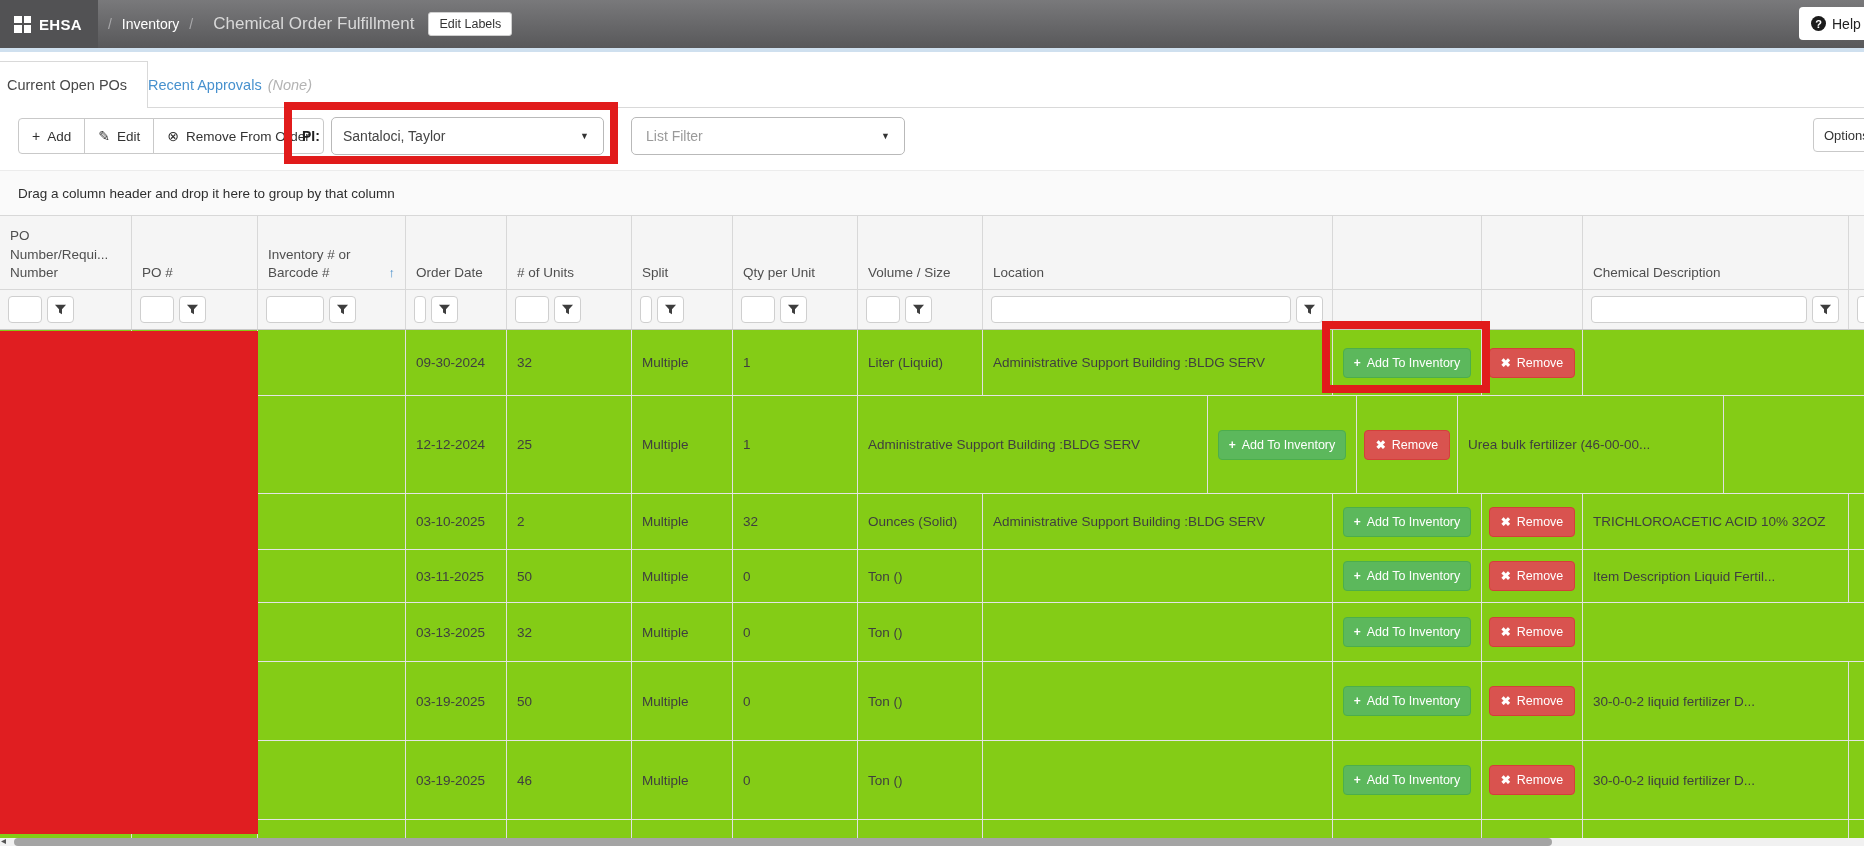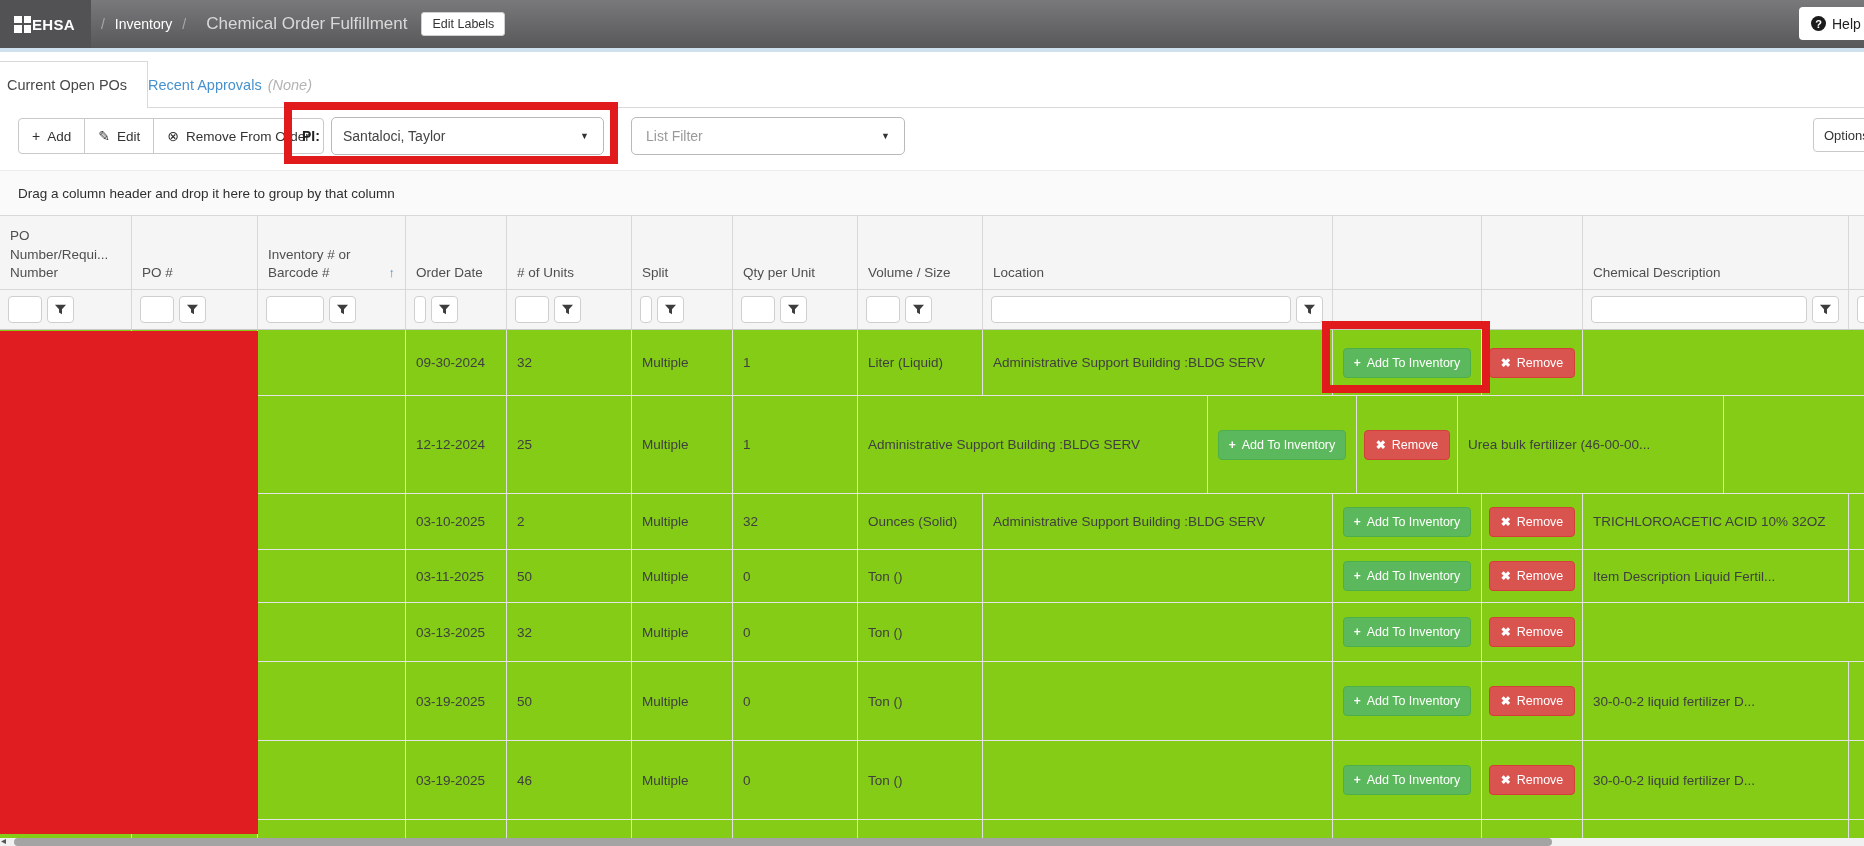--- a/index.html
+++ b/index.html
@@ -8,21 +8,21 @@
     position:relative; overflow:hidden; background:#fff;
     font-family:"Liberation Sans", sans-serif; color:#333;
   }
   
   .topbar {
     position:absolute; left:0; top:0; width:1864px; height:48px;
     background:linear-gradient(#79797b,#58585a);
     display:flex; align-items:center;
   }
   .app-logo {
-    height:48px; display:flex; align-items:center; gap:1px;
+    height:48px; display:flex; align-items:center; gap:8px;
     background:#525254; padding:0 16px 0 14px;
   }
   .grid-icon { width:17px; height:17px; display:grid; grid-template-columns:1fr 1fr; gap:2px; }
   .grid-icon span { background:#fff; }
   .app-name { color:#fff; font-weight:bold; font-size:15px; letter-spacing:.3px; }
   .crumb-sep { color:#a9a9ab; margin:0 10px; font-size:14px; }
   .crumb-section { color:#fff; font-size:14px; }
   .page-title { color:#d9d9d9; font-size:17px; margin-left:10px; }
   .edit-labels-btn {
     margin-left:14px; background:#fff; border:1px solid #cfcfcf; border-radius:3px;

